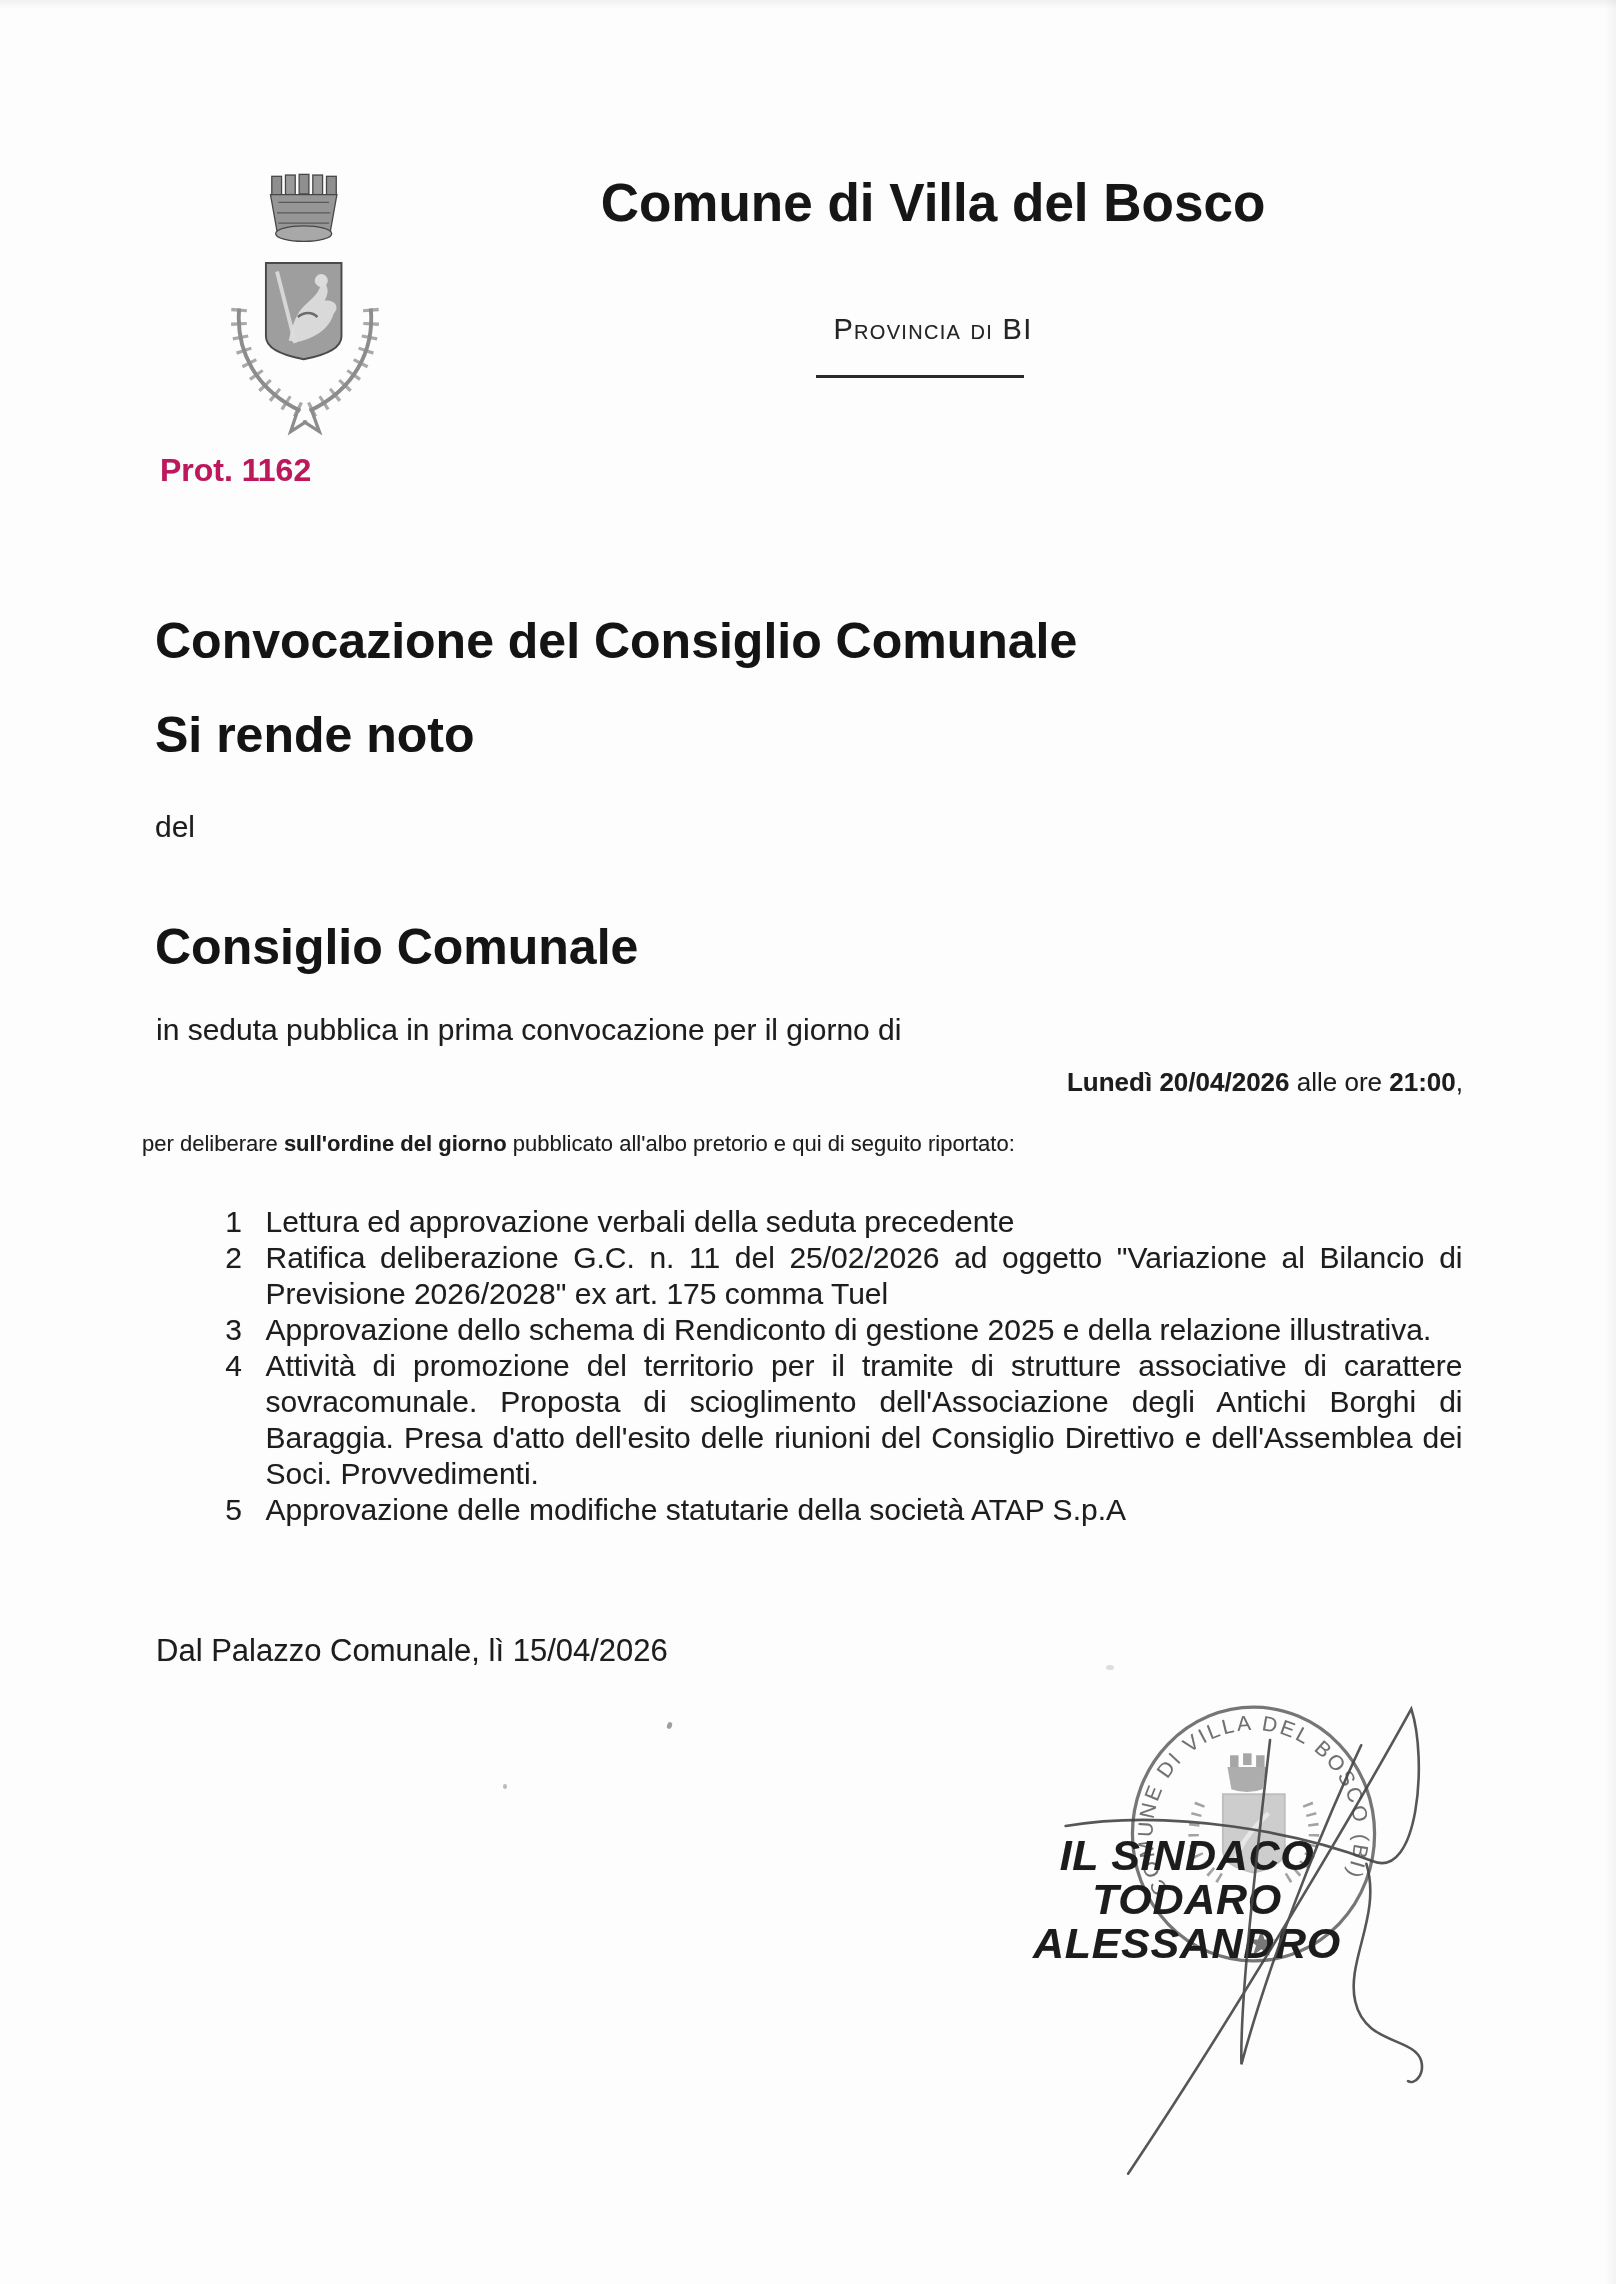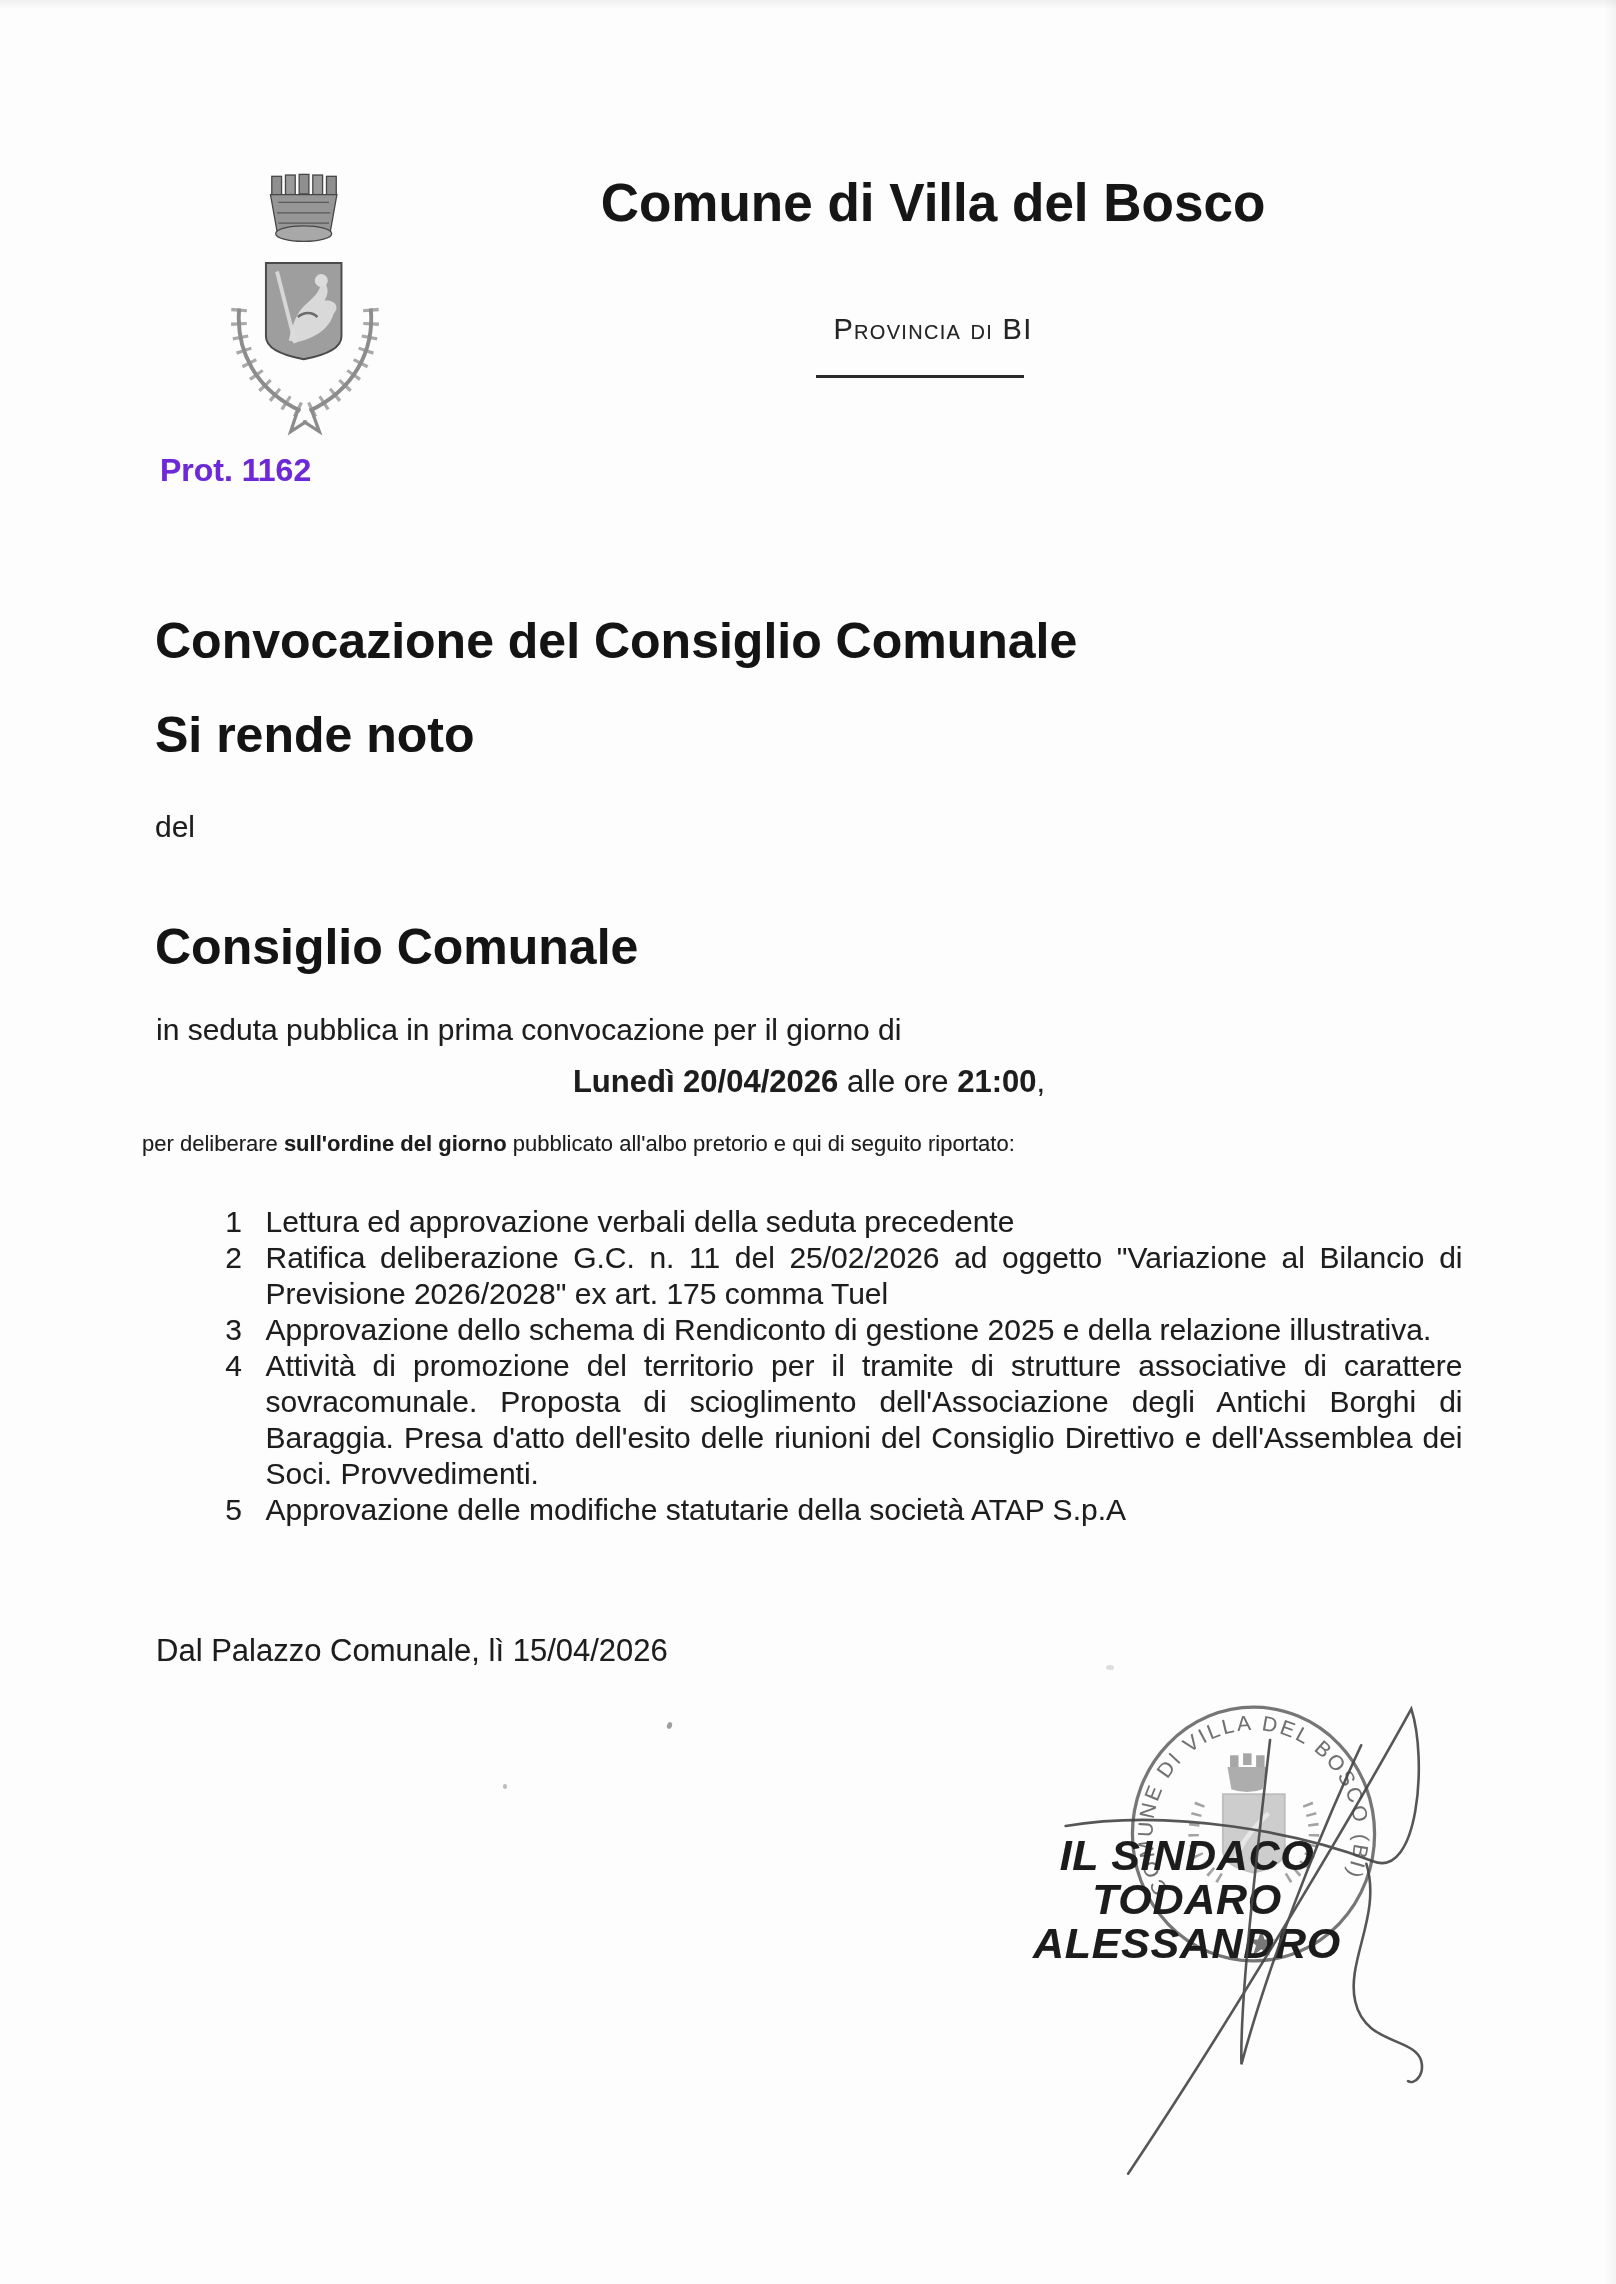--- a/index.html
+++ b/index.html
@@ -27,41 +27,41 @@
   }
   .province {
     left:482px; top:313px; width:902px;
     text-align:center; font-size:29px; letter-spacing:1.3px;
     font-variant:small-caps; color:#242424;
   }
   .province-rule {
     left:816px; top:375px; width:208px; height:2.6px; background:#2a2a2a;
   }
   .prot {
-    left:160px; top:452px; font-weight:bold; font-size:32px; color:#6d28d9;
+    left:160px; top:452px; font-weight:bold; font-size:32px; color:#be185d;
   }
 
   .doc-heading {
     left:155px; width:1306px; text-align:left;
     font-weight:bold; font-size:50px; line-height:1; color:#141414;
   }
   .h-convocazione { top:616px; }
   .h-sirende     { top:710px; }
   .h-consiglio   { top:922px; }
 
   .jpar { left:155px; width:1308px; font-size:30px; }
   .intro-par { top:800px; line-height:53px; }
   .jpar .jline { text-align:justify; text-align-last:justify; }
   .jpar .jline.last { text-align:justify; text-align-last:left; }
 
   .session-line { left:156px; top:1012px; font-size:30px; line-height:36px; white-space:nowrap; }
 
   .date-line {
-    left:155px; top:1064px; width:1308px; text-align:center;
-    font-size:31px; line-height:36px; white-space:nowrap;
+    left:155px; top:1064px; width:1308px; text-align:right;
+    font-size:26px; line-height:36px; white-space:nowrap;
   }
   .date-line .b { font-weight:bold; }
 
   .deliberare { left:142px; top:1126px; font-size:22px; line-height:36px; white-space:nowrap; }
   .deliberare .b { font-weight:bold; }
 
   .agenda { left:155px; top:1204px; width:1308px; font-size:30px; }
   .agenda-row { display:flex; }
   .agenda-num {
     width:87px; flex:0 0 87px; text-align:right; padding-right:23.5px;

